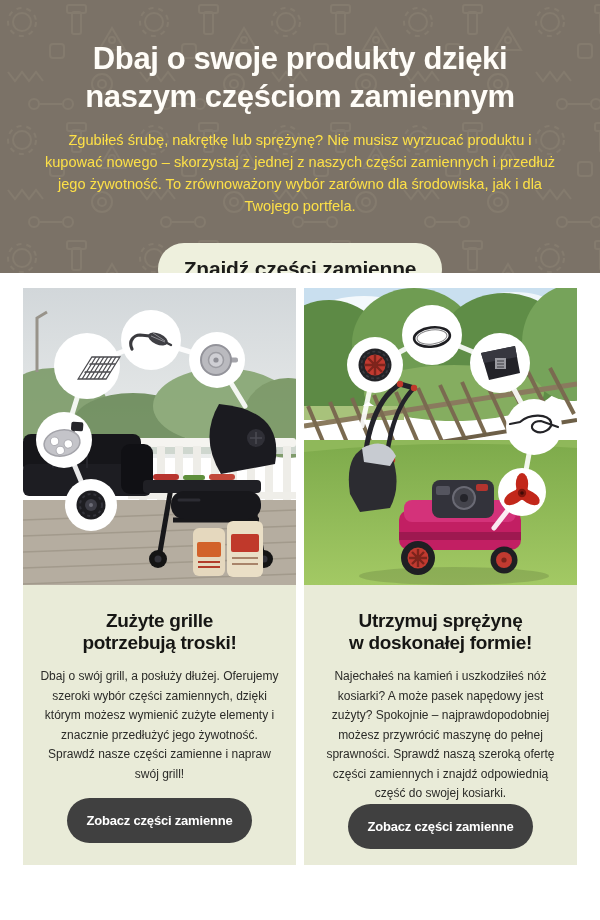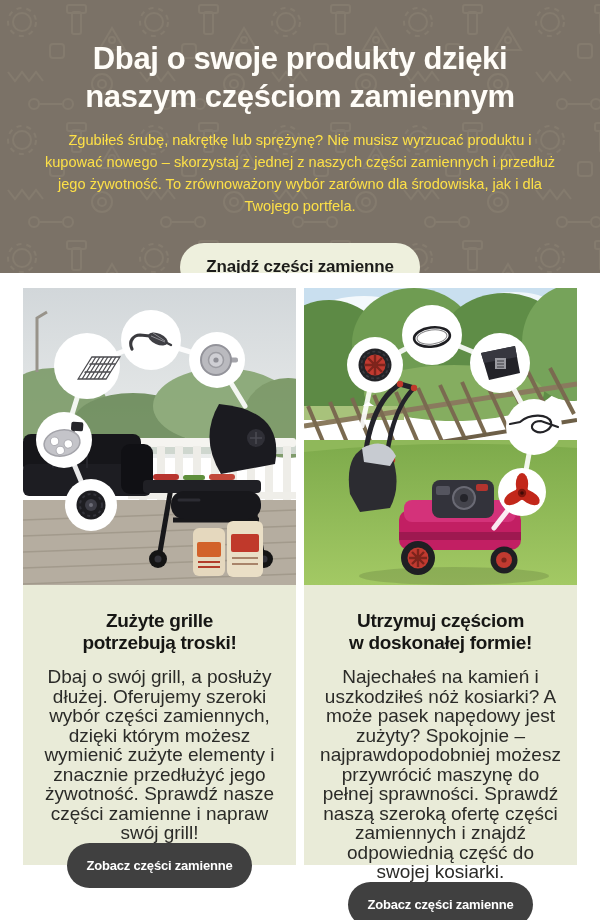--- a/index.html
+++ b/index.html
@@ -19,37 +19,37 @@
   .hero-title {
     color:#fffdf8; font-size:31px; line-height:38px; font-weight:700;
     letter-spacing:-0.4px; white-space:pre-line;
   }
   .hero-body {
     width:516px; margin:13px auto 0; color:#fde047;
     font-size:14.6px; line-height:22px; font-weight:400;
   }
   .hero-cta {
     display:inline-block; margin-top:26px; background:#eef0dd; color:#1c1c1a;
-    font-family:inherit; font-size:17px; font-weight:700; letter-spacing:-0.2px;
+    font-family:inherit; font-size:21px; font-weight:700; letter-spacing:-0.2px;
     border:none; border-radius:26px; padding:14px 26px; cursor:pointer;
   }
   
   .main { display:flex; gap:8px; padding:15px 23px 0; }
   .card { flex:1; min-width:0; display:flex; flex-direction:column; }
   .scene { width:100%; height:297px; display:block; }
   .panel {
     background:#e9ebd8; height:280px; padding:25px 14px 22px;
     display:flex; flex-direction:column; align-items:center; text-align:center;
   }
   .panel-title {
     color:#161614; font-size:19px; line-height:22px; font-weight:700;
     letter-spacing:-0.3px; white-space:pre-line;
   }
   .panel-body {
-    margin-top:13px; color:#2b2b28; font-size:19px; line-height:19.5px;
+    margin-top:13px; color:#2b2b28; font-size:12px; line-height:19.5px;
   }
   .panel-cta {
     margin-top:auto; background:#404040; color:#ffffff; font-family:inherit;
     font-size:13px; font-weight:700; letter-spacing:-0.2px;
     border:none; border-radius:24px; padding:15px 20px; cursor:pointer;
   }
 </style>
 </head>
 <body>
 
@@ -339,20 +339,20 @@
             <ellipse cx="0" cy="-9" rx="6.2" ry="11" transform="rotate(240)"></ellipse>
             <circle r="7"></circle>
           </g>
           <circle r="4.2" fill="#7e150c"></circle>
           <circle r="1.8" fill="#3f0a06"></circle>
         </g>
       </g>
     </svg>
 
     <div class="panel">
-      <h2 class="panel-title">Utrzymuj częściom
+      <h2 class="panel-title">Utrzymuj sprężynę
 w doskonałej formie!</h2>
       <p class="panel-body">Najechałeś na kamień i uszkodziłeś nóż kosiarki? A może pasek napędowy jest zużyty? Spokojnie – najprawdopodobniej możesz przywrócić maszynę do pełnej sprawności. Sprawdź naszą szeroką ofertę części zamiennych i znajdź odpowiednią część do swojej kosiarki.</p>
       <button class="panel-cta">Zobacz części zamienne</button>
     </div>
   </article>
 
 </main>
 
 </body></html>

